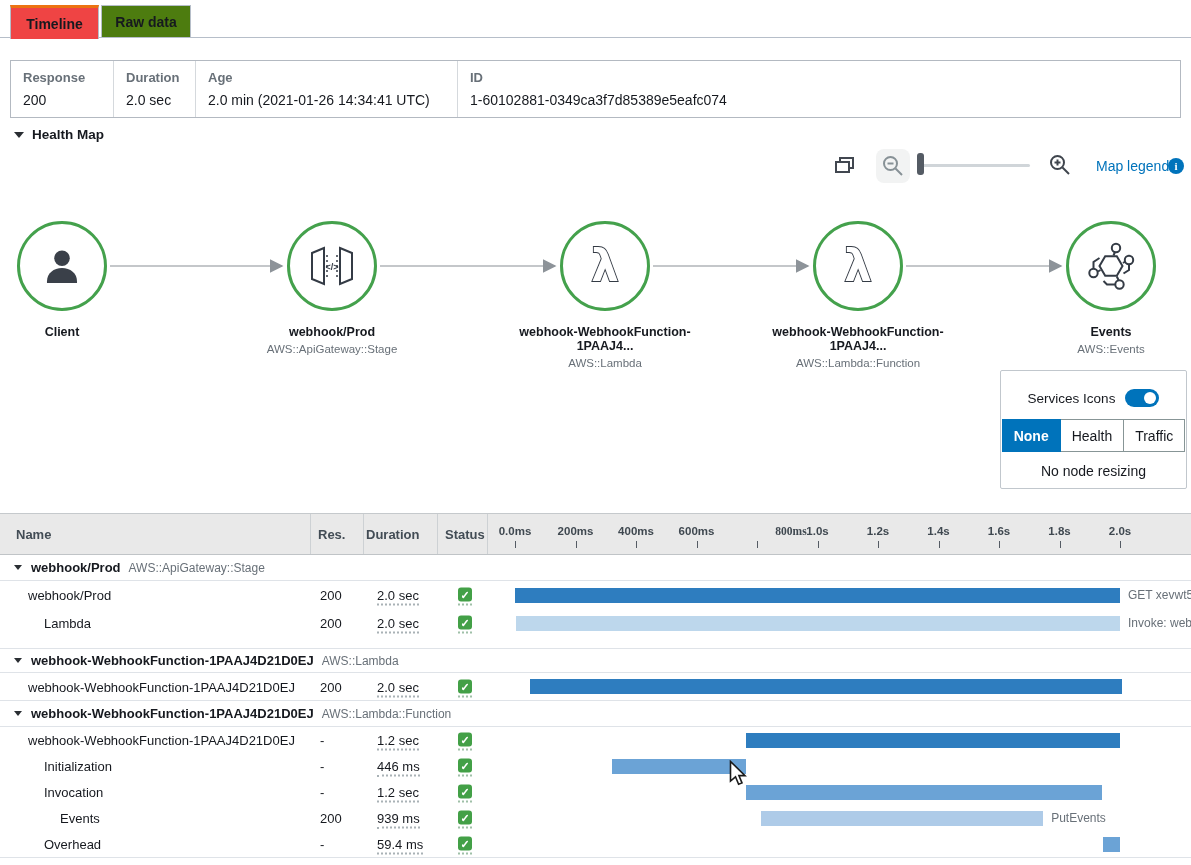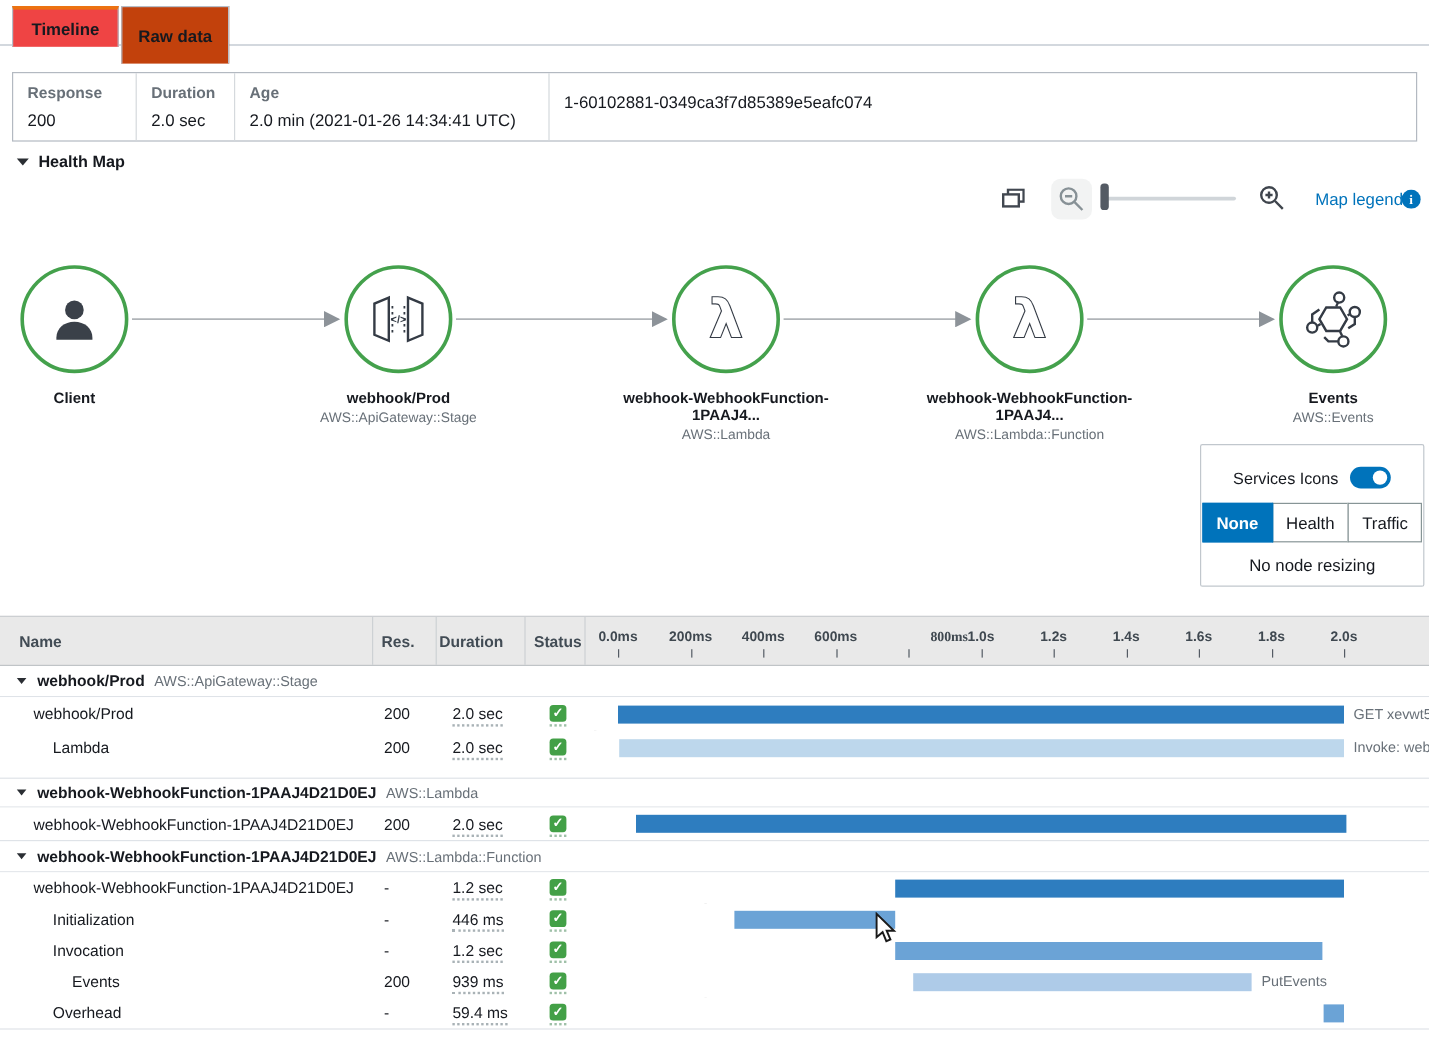--- a/index.html
+++ b/index.html
@@ -5,21 +5,21 @@
   html,body{margin:0;padding:0;background:#fff;}
   .page{position:relative;width:1191px;height:865px;overflow:hidden;background:#fff;
         font-family:"Liberation Sans",sans-serif;color:#16191f;}
 
   
   .tab-underline{position:absolute;left:0;top:37px;width:1191px;height:1px;background:#b6bec9;}
   .tab{position:absolute;box-sizing:border-box;display:flex;align-items:center;justify-content:center;
        font-weight:bold;font-size:14px;color:#16191f;cursor:pointer;}
   .tab-active{left:10px;top:5px;width:89px;height:34px;background:#ef4444;border:1px solid #b6bec9;
        border-top:3px solid #ec7211;border-bottom:none;z-index:2;}
-  .tab-inactive{left:101px;top:5px;width:90px;height:48px;background:#c2410c;border:1px solid #b6bec9;border-bottom:none;}
+  .tab-inactive{left:101px;top:5px;width:90px;height:32px;background:#4d7c0f;border:1px solid #b6bec9;border-bottom:none;}
 
   
   .summary{position:absolute;left:10px;top:60px;width:1171px;height:58px;box-sizing:border-box;
            border:1px solid #b3b9c1;display:flex;}
   .sum-cell{box-sizing:border-box;padding:9px 12px 0 12px;border-left:1px solid #d5d9dd;overflow:hidden;}
   .sum-cell:first-child{border-left:none;}
   .sum-h{font-size:13px;font-weight:bold;color:#687078;}
   .sum-v{font-size:14px;color:#16191f;margin-top:7px;white-space:nowrap;}
 
   
@@ -107,20 +107,21 @@
       </div>
       <div class="sum-cell" style="flex: 0 0 82px;">
         <div class="sum-h">Duration</div>
         <div class="sum-v">2.0 sec</div>
       </div>
       <div class="sum-cell" style="flex: 0 0 262px;">
         <div class="sum-h">Age</div>
         <div class="sum-v">2.0 min (2021-01-26 14:34:41 UTC)</div>
       </div>
       <div class="sum-cell" style="flex: 1 1 0%;">
+        <div class="sum-h">ID</div>
         <div class="sum-v">1-60102881-0349ca3f7d85389e5eafc074</div>
       </div>
     </div>
 
   <div class="tm-header">
     <span class="tri-down"></span>
     <span class="tm-title">Health Map</span>
   </div>
 
   <div class="ctl" style="left:835px;top:157px;">

